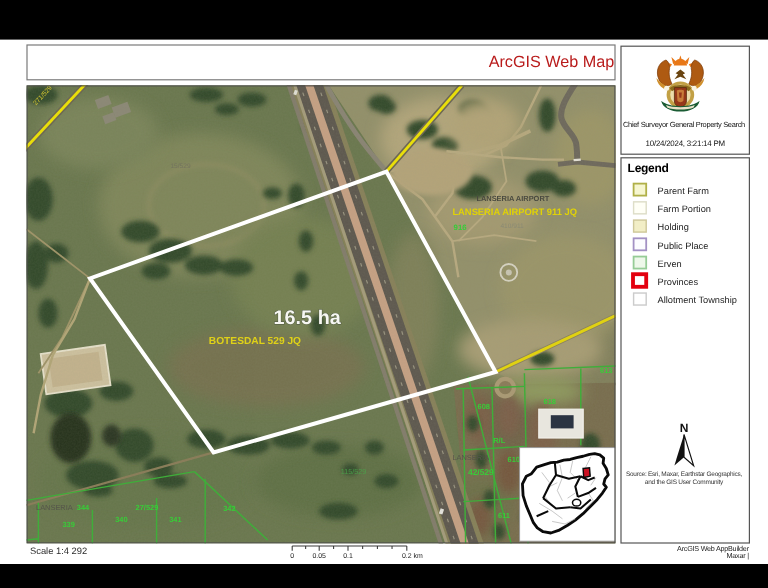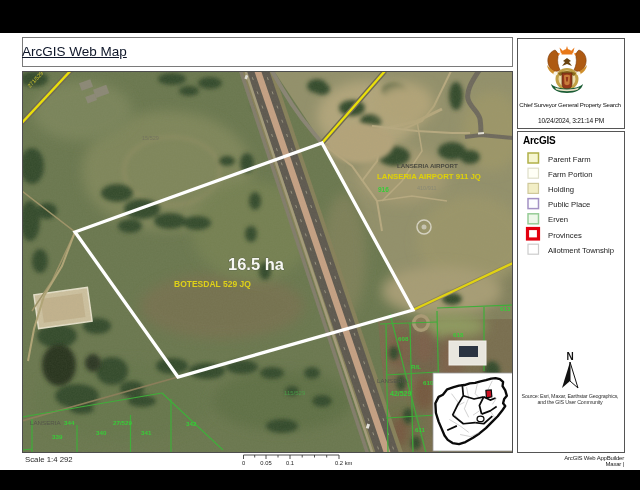--- a/index.html
+++ b/index.html
@@ -9,21 +9,21 @@
 </head>
 <body>
 <div class="page">
 
   <div class="abs" style="left:0;top:0;width:640px;height:33px;background:#000;"></div>
 
   <div class="abs" style="left:0;top:470px;width:640px;height:20px;background:#000;"></div>
 
   <div class="abs" style="left:22px;top:37px;width:489px;height:28px;border:1px solid #7a7a7a;background:#fff;"></div>
 
-  <div class="abs" style="left:22px;top:44px;width:490px;text-align:left;font-size:13.5px;color:#0f172a;text-decoration:underline;">ArcGIS Web Map</div>
+  <div class="abs" style="left:22px;top:44px;width:490px;text-align:right;font-size:13.5px;color:#b91c1c;">ArcGIS Web Map</div>
 
   <div class="abs" style="left:22px;top:71px;width:491px;height:382px;border:0;">
   <svg width="491" height="382" viewBox="0 0 491 382" style="display:block">
     <defs>
       <filter id="b4" x="-40%" y="-40%" width="180%" height="180%">
             <feGaussianBlur stdDeviation="4"></feGaussianBlur>
           </filter>
       <filter id="b2" x="-40%" y="-40%" width="180%" height="180%">
             <feGaussianBlur stdDeviation="2"></feGaussianBlur>
           </filter>
@@ -339,21 +339,21 @@
       <path d="M10 41.5 C15 44 29 44 34 41.5 L33 43.5 C28 45.8 16 45.8 11 43.5 Z" fill="#e8e2c8"></path>
     </svg>
   </div>
 
   <div class="abs" style="left:516px;top:100.5px;width:108px;text-align:center;font-size:6.2px;letter-spacing:-0.25px;color:#111;white-space:nowrap;">Chief Surveyor General Property Search</div>
 
   <div class="abs" style="left:517px;top:117px;width:108px;text-align:center;font-size:6.6px;letter-spacing:-0.2px;color:#111;white-space:nowrap;">10/24/2024, 3:21:14 PM</div>
 
   <div class="abs" style="left:517px;top:131px;width:106px;height:320px;border:1px solid #555;background:#fff;"></div>
 
-  <div class="abs" style="left:523px;top:134.5px;font-size:10px;font-weight:bold;color:#000;letter-spacing:-0.25px;">ArcGIS</div>
+  <div class="abs" style="left:523px;top:134.5px;font-size:10px;font-weight:bold;color:#000;letter-spacing:-0.25px;">Legend</div>
 
   <div class="abs" style="left:517px;top:131px;width:108px;">
     <svg width="106" height="130" viewBox="0 0 106 130">
       <g font-family="Liberation Sans,sans-serif" font-size="7.7" fill="#1a1a1a">
 
         <rect x="11" y="22" width="10.5" height="10" fill="#f6f6d0" stroke="#b0b048" stroke-width="1.5"></rect>
         <text x="31" y="30.5">Parent Farm</text>
 
         <rect x="11" y="37.2" width="10.5" height="10" fill="#fffff6" stroke="#dedec8" stroke-width="1.2"></rect>
         <text x="31" y="45.7">Farm Portion</text>

